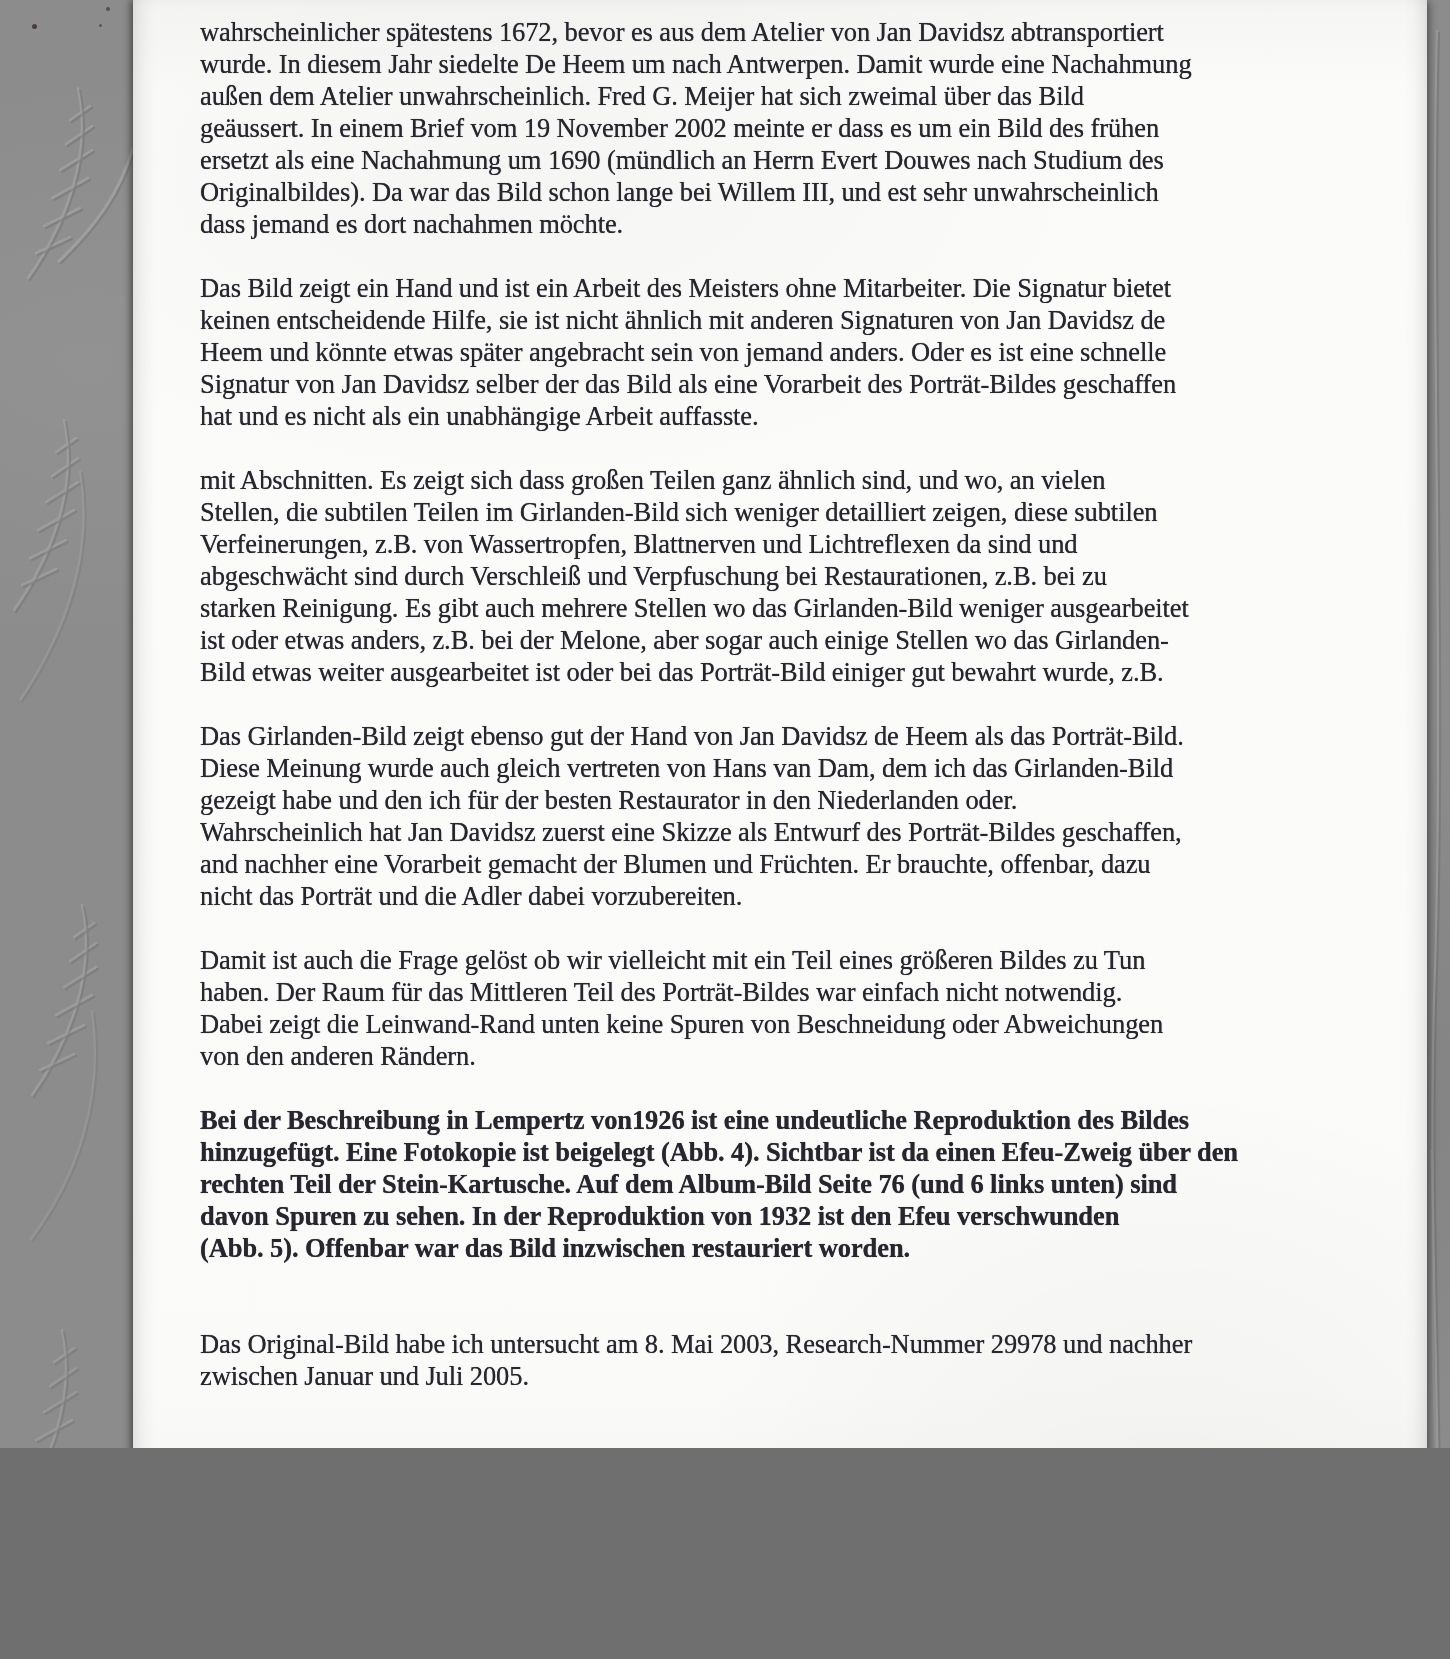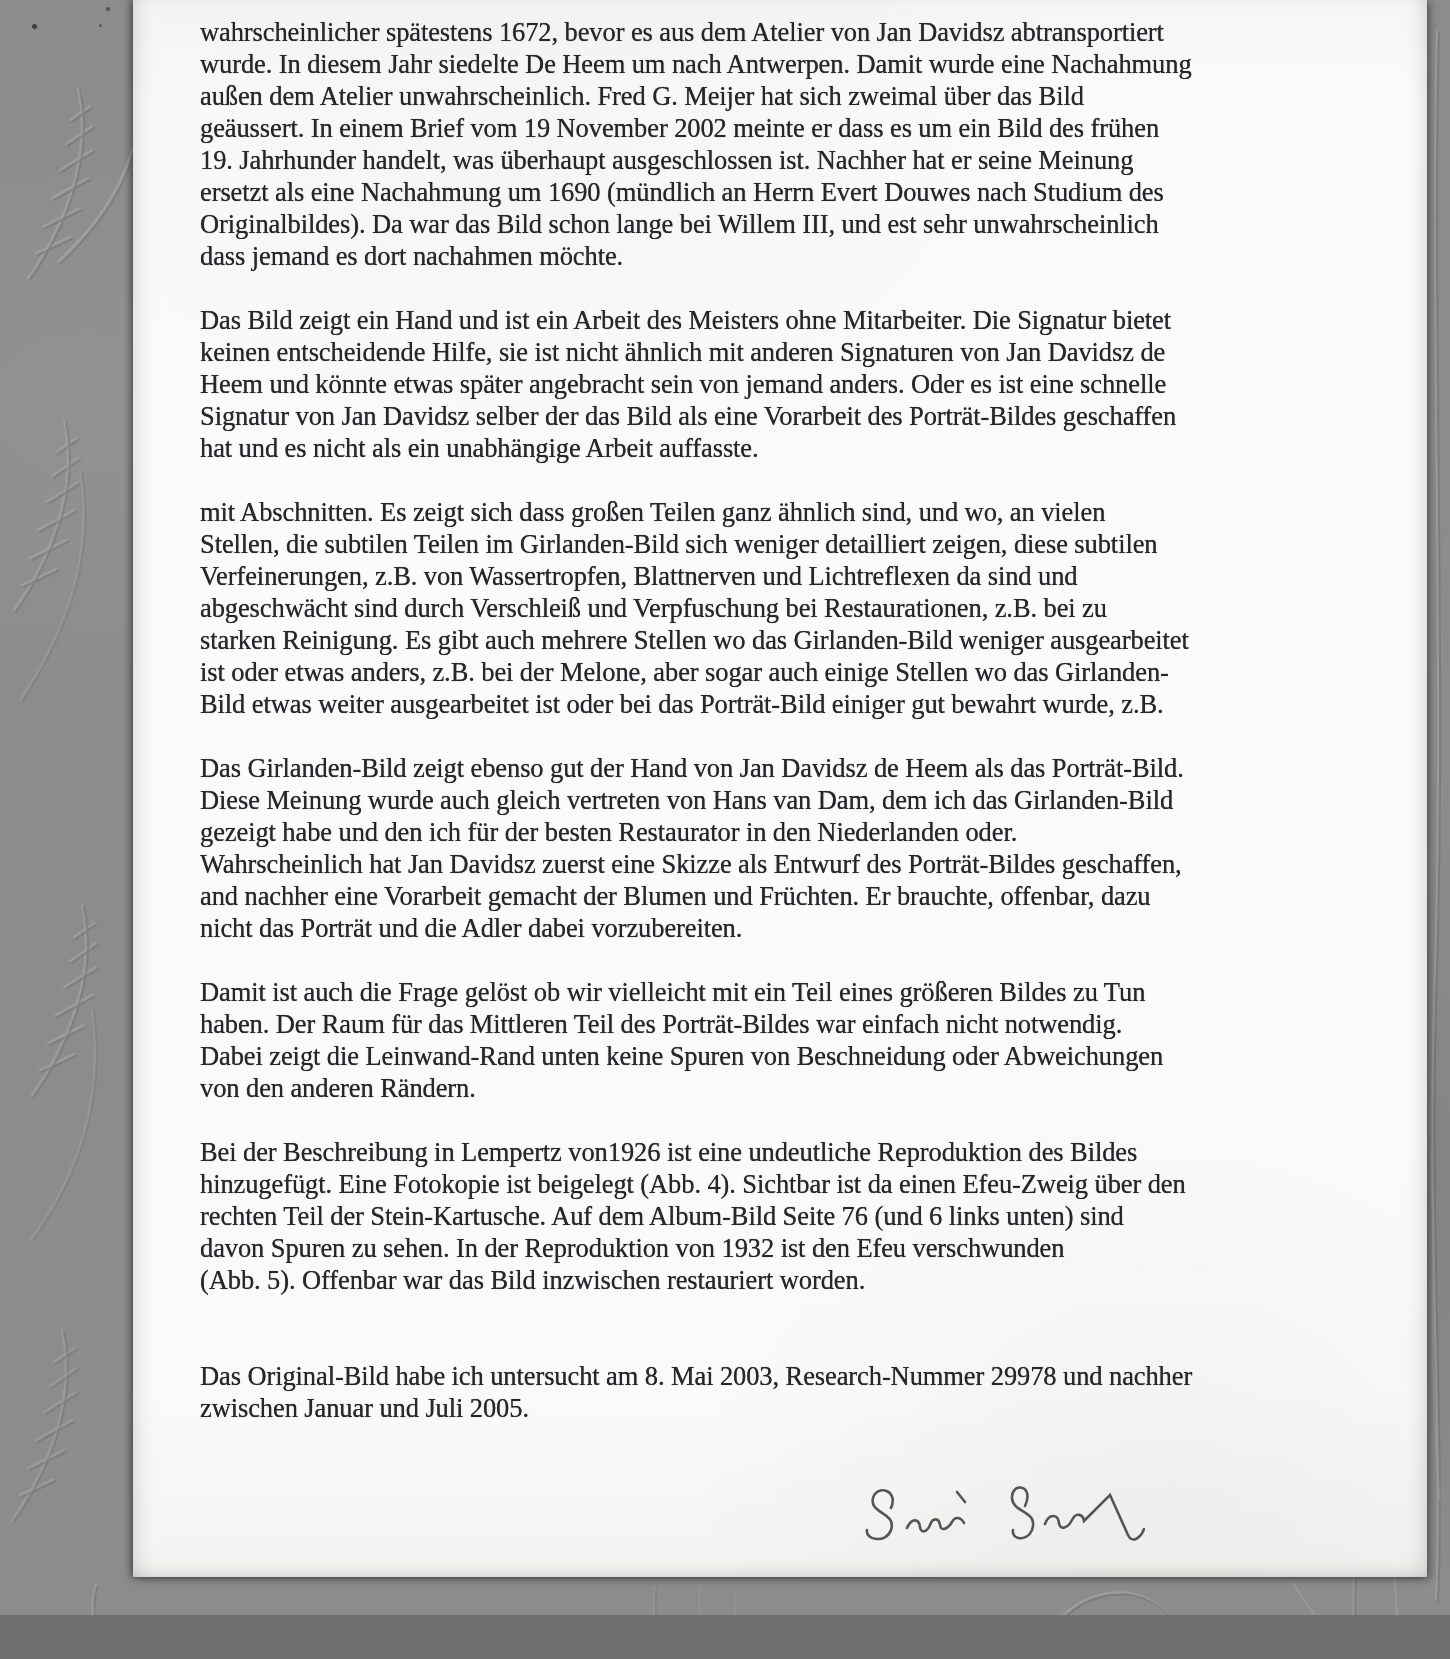--- a/index.html
+++ b/index.html
@@ -1,17 +1,17 @@
 <!DOCTYPE html>
 <html><head>
 <meta charset="utf-8">
 <style>
   html,body{margin:0;padding:0;background:#6f6f6f;}
   .scan{
-    position:relative;width:1450px;height:1615px;overflow:hidden;
+    position:relative;width:1450px;height:1448px;overflow:hidden;
     background:
       radial-gradient(700px 500px at 6% 25%, rgba(255,255,255,.05), transparent 60%),
       radial-gradient(600px 600px at 96% 75%, rgba(0,0,0,.06), transparent 65%),
       #8c8c8c;
     font-family:"Liberation Serif","DejaVu Serif",serif;
   }
   .texture-svg{position:absolute;left:0;top:0;width:1450px;height:1659px;}
   .paper{
     position:absolute;left:133px;top:0;width:1294px;height:1577px;
     background:
@@ -23,21 +23,21 @@
       3px 2px 8px rgba(0,0,0,.35),
       inset 14px 0 28px -20px rgba(0,0,0,.28),
       inset -12px -10px 26px -18px rgba(0,0,0,.3);
   }
   .doc{
     position:absolute;left:67px;top:16px;width:1066px;
     color:#26262e;font-size:26.5px;line-height:32px;letter-spacing:-0.1px;
     text-shadow:0 0 .7px rgba(38,38,46,.85);
   }
   .paragraph{margin:0 0 32px 0;}
-  .paragraph.extra-gap{margin-bottom:64px;}
+  .paragraph.extra-gap{margin-bottom:64px;font-weight:bold;}
   .text-line{white-space:nowrap;}
   .signature{position:absolute;left:712px;top:1472px;width:300px;height:90px;}
   .speck{position:absolute;border-radius:50%;}
   .speck-1{left:32px;top:24px;width:5px;height:5px;background:#4a3c3c;}
   .speck-2{left:106px;top:7px;width:4px;height:4px;background:#565050;}
   .speck-3{left:99px;top:24px;width:3px;height:3px;background:#5d5858;}
   .bottom-line{position:absolute;left:620px;top:1653px;width:830px;height:6px;background:#1b1b1b;opacity:.88;}
 </style>
 </head>
 <body>
@@ -89,21 +89,20 @@
   <div class="speck speck-3"></div>
 
   <div class="paper">
     <div class="doc">
 
     <div class="paragraph">
           <div class="text-line">wahrscheinlicher spätestens 1672, bevor es aus dem Atelier von Jan Davidsz abtransportiert</div>
           <div class="text-line">wurde. In diesem Jahr siedelte De Heem um nach Antwerpen. Damit wurde eine Nachahmung</div>
           <div class="text-line">außen dem Atelier unwahrscheinlich. Fred G. Meijer hat sich zweimal über das Bild</div>
           <div class="text-line">geäussert. In einem Brief vom 19 November 2002 meinte er dass es um ein Bild des frühen</div>
-          <div class="text-line">19. Jahrhunder handelt, was überhaupt ausgeschlossen ist. Nachher hat er seine Meinung</div>
           <div class="text-line">ersetzt als eine Nachahmung um 1690 (mündlich an Herrn Evert Douwes nach Studium des</div>
           <div class="text-line">Originalbildes). Da war das Bild schon lange bei Willem III, und est sehr unwahrscheinlich</div>
           <div class="text-line">dass jemand es dort nachahmen möchte.</div>
         </div>
         <div class="paragraph">
           <div class="text-line">Das Bild zeigt ein Hand und ist ein Arbeit des Meisters ohne Mitarbeiter. Die Signatur bietet</div>
           <div class="text-line">keinen entscheidende Hilfe, sie ist nicht ähnlich mit anderen Signaturen von Jan Davidsz de</div>
           <div class="text-line">Heem und könnte etwas später angebracht sein von jemand anders. Oder es ist eine schnelle</div>
           <div class="text-line">Signatur von Jan Davidsz selber der das Bild als eine Vorarbeit des Porträt-Bildes geschaffen</div>
           <div class="text-line">hat und es nicht als ein unabhängige Arbeit auffasste.</div>

